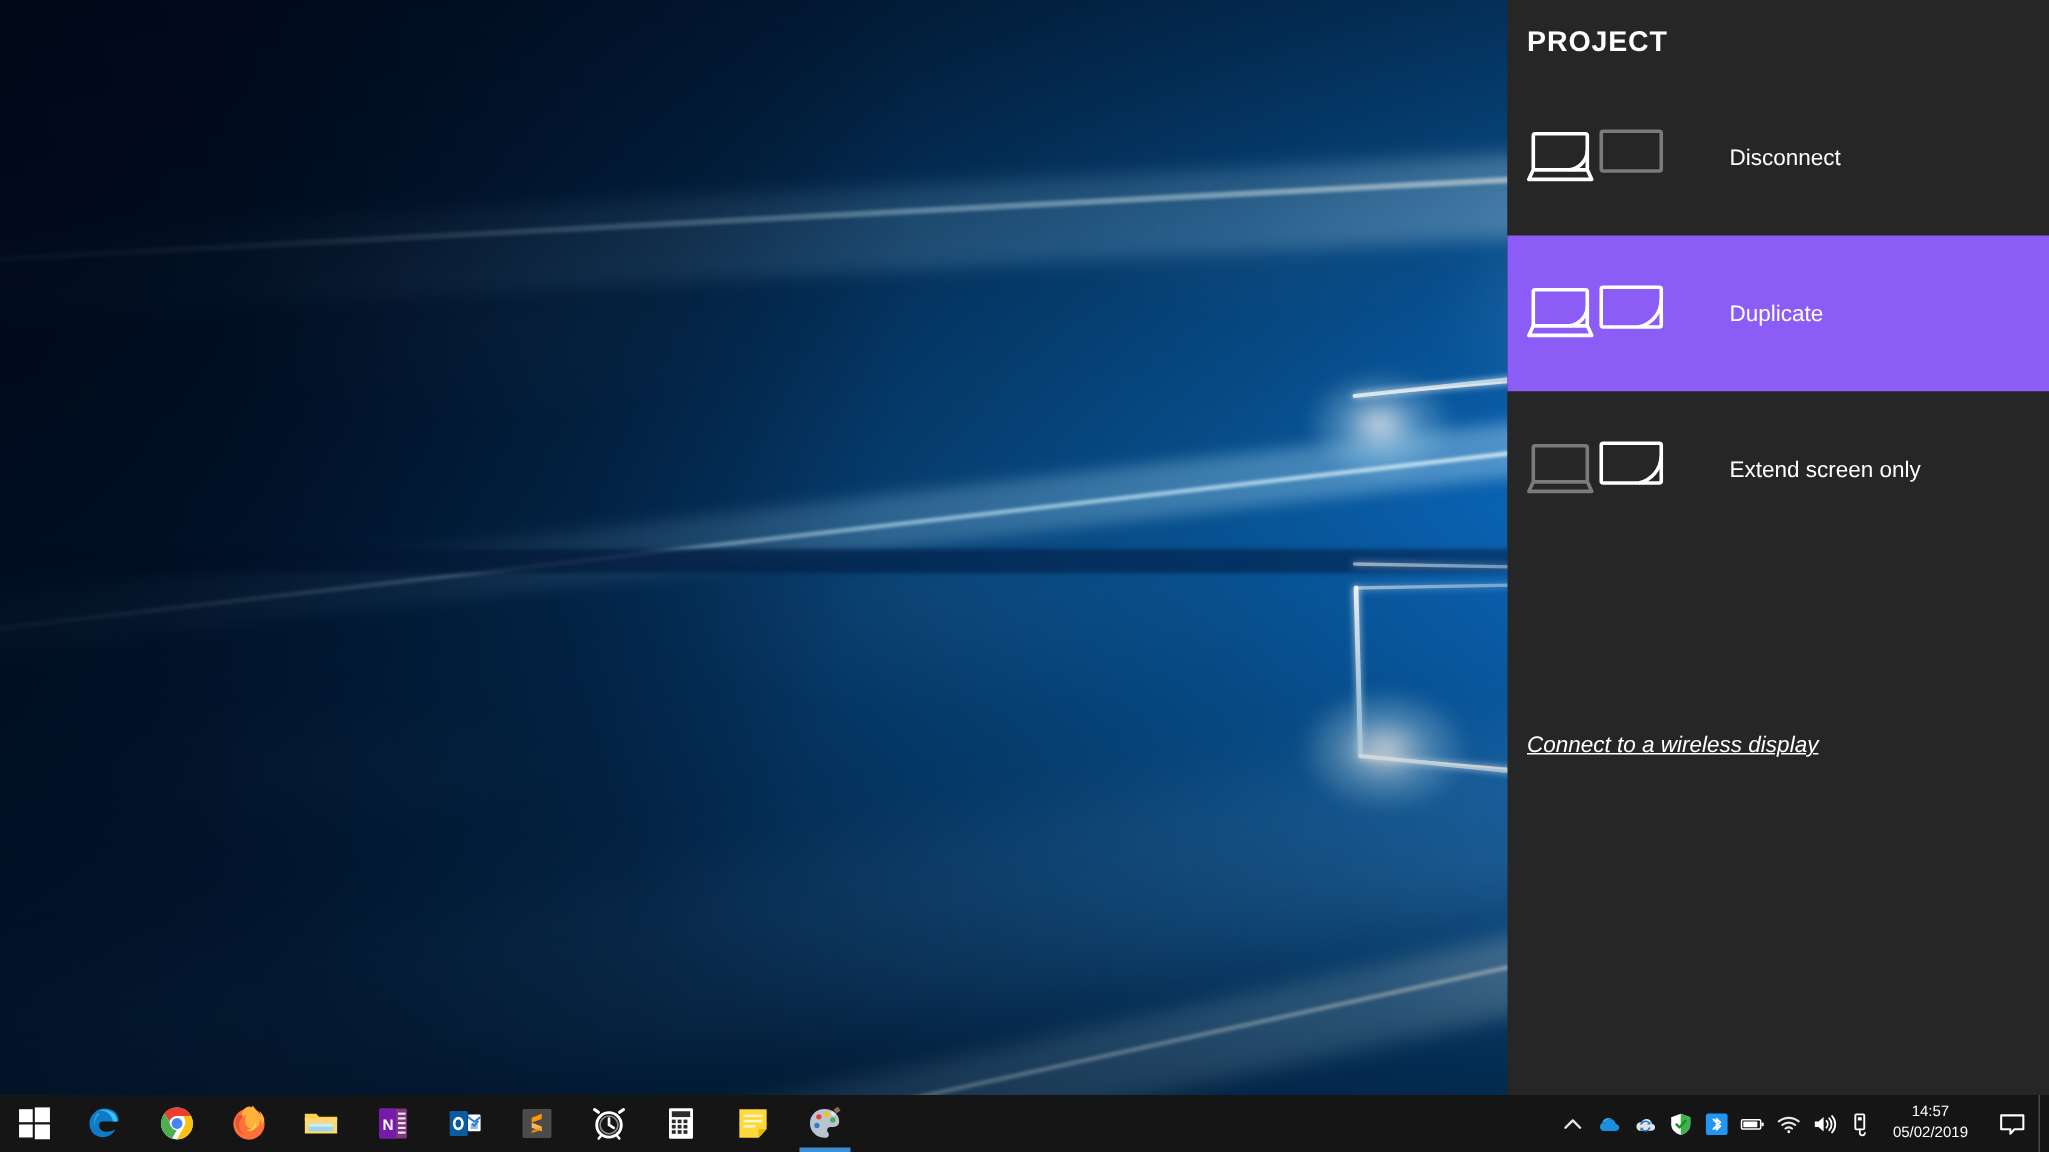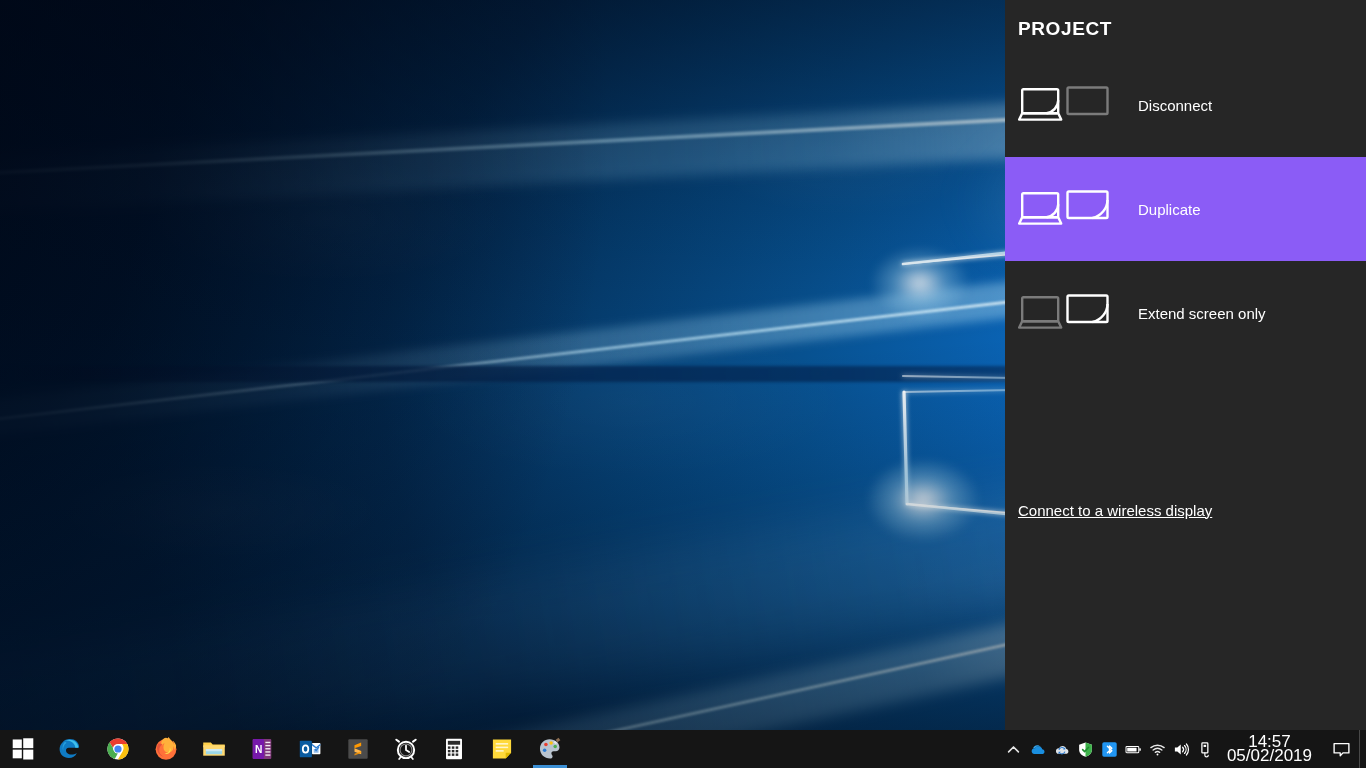--- a/index.html
+++ b/index.html
@@ -199,20 +199,21 @@
   }
   .proj-item {
     position: relative;
     display: flex;
     align-items: center;
     height: 104px;
     padding-left: 13px;
     box-sizing: border-box;
     background: #262626;
     cursor: default;
+    gap: 15px;
   }
   .proj-item.selected { background: #8b5cf6; }
 
   .proj-icon {
     width: 92px;
     height: 44px;
     flex: 0 0 92px;
     position: relative;
   }
   .proj-icon svg { display: block; }
@@ -222,23 +223,24 @@
     color: #ffffff;
     white-space: nowrap;
   }
 
   #wireless-link-row {
     position: absolute;
     left: 0; top: 488px;
     width: 328px;
     height: 44px;
     display: flex;
-    align-items: center;
+    align-items: flex-start;
     padding-left: 13px;
     box-sizing: border-box;
+    font-style: italic;
   }
   #wireless-link {
     font-size: 15px;
     color: #ffffff;
     text-decoration: underline;
     cursor: pointer;
   }
 
   
   #taskbar {
@@ -287,21 +289,21 @@
     display: flex; align-items: center; justify-content: center;
     cursor: default;
   }
   .tray-ico { width: 17px; height: 17px; display: block; }
 
   #clock {
     height: 38px;
     padding: 0 11px 0 9px;
     display: flex; flex-direction: column;
     align-items: center; justify-content: center;
-    font-size: 17px;
+    font-size: 10px;
     color: #ffffff;
     line-height: 14px;
     cursor: default;
   }
 
   #action-center {
     width: 36px; height: 38px;
     display: flex; align-items: center; justify-content: center;
     cursor: default;
   }

